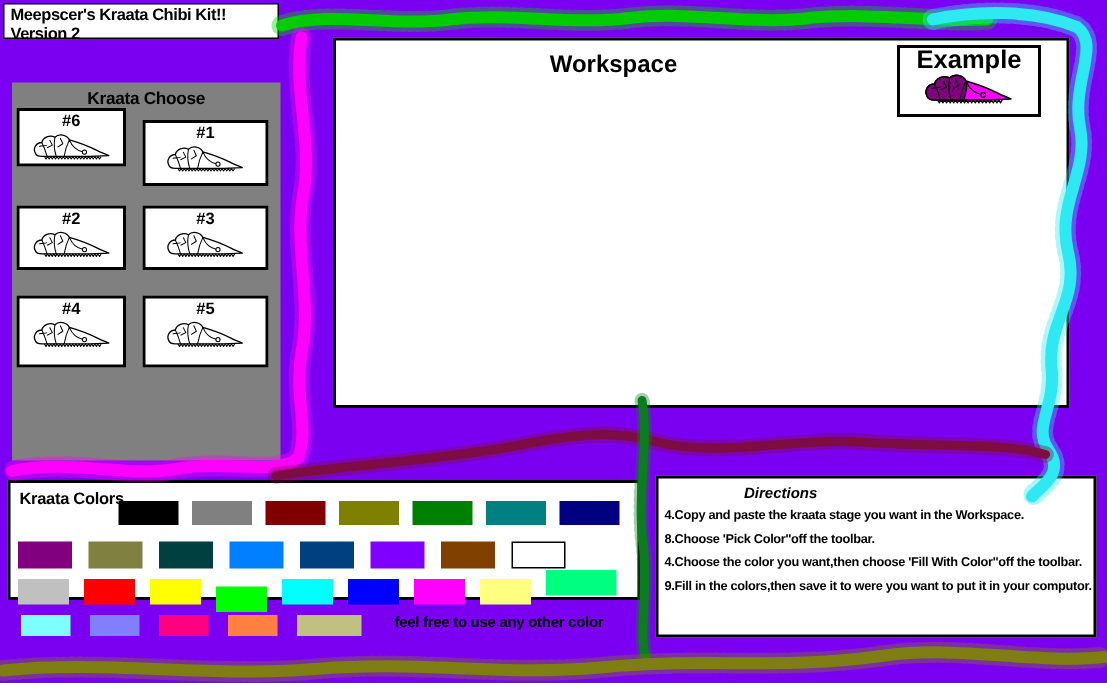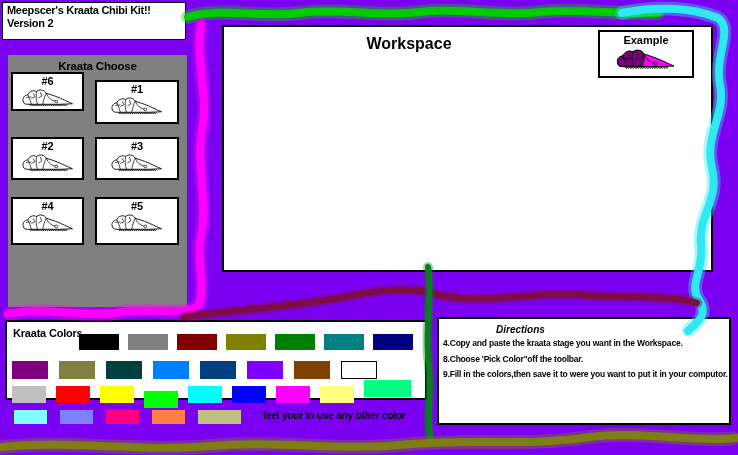--- a/index.html
+++ b/index.html
@@ -6,40 +6,40 @@
   body{
     width:738px;height:455px;position:relative;overflow:hidden;
     background:#7B00F2;
     font-family:"Liberation Sans", sans-serif;
     font-weight:bold;
     -webkit-font-smoothing:none;
   }
   .panel{position:absolute;box-sizing:border-box;background:#fff;border:2px solid #000;}
 
   
-  #title-box{left:2px;top:2px;width:184px;height:38px;border-width:1px;padding:1px 4px;}
+  #title-box{left:2px;top:2px;width:184px;height:24px;border-width:1px;padding:1px 4px;}
   #title-box div{font-size:11px;letter-spacing:-0.3px;line-height:13px;white-space:nowrap;}
 
   
   #stages-panel{left:8px;top:55px;width:179px;height:252px;position:absolute;background:#808080;}
   #stages-title{text-align:center;font-size:11.5px;padding-top:5px;letter-spacing:-0.2px;}
   .stage-box{position:absolute;background:#fff;border:2px solid #000;box-sizing:border-box;text-align:center;cursor:pointer;}
   .stage-box:nth-of-type(odd){left:3px;width:73px;}
   .stage-box:nth-of-type(even){left:87px;width:84px;}
   .stage-box:nth-of-type(1),.stage-box:nth-of-type(2){top:25px;height:44px;}
   .stage-box:nth-of-type(3),.stage-box:nth-of-type(4){top:82px;height:43px;}
   .stage-box:nth-of-type(5),.stage-box:nth-of-type(6){top:142px;height:48px;}
   .stage-label{font-size:11px;line-height:13px;display:block;margin-top:1px;}
   .kraata-svg{width:58px;height:21px;display:block;margin:0 auto;}
 
   
   #workspace{left:222px;top:25px;width:491px;height:247px;border-width:2px;}
   #workspace-title{text-align:center;font-size:16px;padding-top:8px;width:370px;}
   #example-box{position:absolute;left:374px;top:3px;width:96px;height:48px;border:2px solid #000;box-sizing:border-box;text-align:center;}
-  #example-title{font-size:11px;line-height:12px;margin-top:2px;}
+  #example-title{font-size:17px;line-height:12px;margin-top:2px;}
   #example-kraata{width:62px;height:24px;display:block;margin:2px auto 0;}
 
   
   #colors-panel{left:5px;top:320px;width:422px;height:80px;}
   #colors-title{position:absolute;left:6px;top:5px;font-size:11px;letter-spacing:-0.2px;}
   .swatch-row{position:absolute;display:flex;}
   #r1{top:12px;left:72px;gap:9px;}   #r1 .swatch{width:40px;height:16px;}
   #r2{top:39px;left:5px;gap:11px;}   #r2 .swatch{width:36px;height:18px;}
   #r3{top:64px;left:5px;gap:10px;}   #r3 .swatch{width:34px;height:17px;}
   #r4{top:88px;left:7px;gap:13px;}   #r4 .swatch{width:33px;height:14px;}
@@ -169,27 +169,28 @@
       <div class="swatch" style="background: rgb(255, 255, 128);"></div>
       <div class="swatch" style="background: rgb(0, 255, 128);"></div>
     </div>
   <div class="swatch-row" id="r4">
       <div class="swatch" style="background: rgb(128, 255, 255);"></div>
       <div class="swatch" style="background: rgb(128, 128, 255);"></div>
       <div class="swatch" style="background: rgb(255, 0, 128);"></div>
       <div class="swatch" style="background: rgb(255, 128, 64);"></div>
       <div class="swatch" style="background: rgb(192, 192, 128);"></div>
     </div>
-  <div id="colors-note">feel your to use any other color</div>
+  <div id="colors-note">feel free to use any other color</div>
 </div>
 
 <div class="panel" id="directions-panel">
   <div id="directions-title">Directions</div>
   <div class="step">4.Copy and paste the kraata stage you want in the Workspace.</div>
   <div class="step">8.Choose 'Pick Color''off the toolbar.</div>
+  <div class="step">4.Choose the color you want,then choose 'Fill With Color''off the toolbar.</div>
   <div class="step">9.Fill in the colors,then save it to were you want to put it in your computor.</div>
 </div>
 
 <svg id="squiggles" viewBox="0 0 738 455">
   <g stroke="#00CC00">
     <path class="halo" stroke-width="14" d="M188,17 C220,7 260,18 300,13 C340,8 380,17 420,12 C460,7 500,17 540,12 C580,8 620,15 658,13"></path>
     <path stroke-width="8" d="M188,17 C220,7 260,18 300,13 C340,8 380,17 420,12 C460,7 500,17 540,12 C580,8 620,15 658,13"></path>
   </g>
   <g stroke="#2EE8F2">
     <path class="halo" stroke-width="14" d="M622,13 C650,7 690,6 718,18 C734,30 714,55 720,85 C726,115 704,135 712,168 C720,200 698,214 701,245 C704,272 688,284 699,300 C710,316 694,324 688,331"></path>

